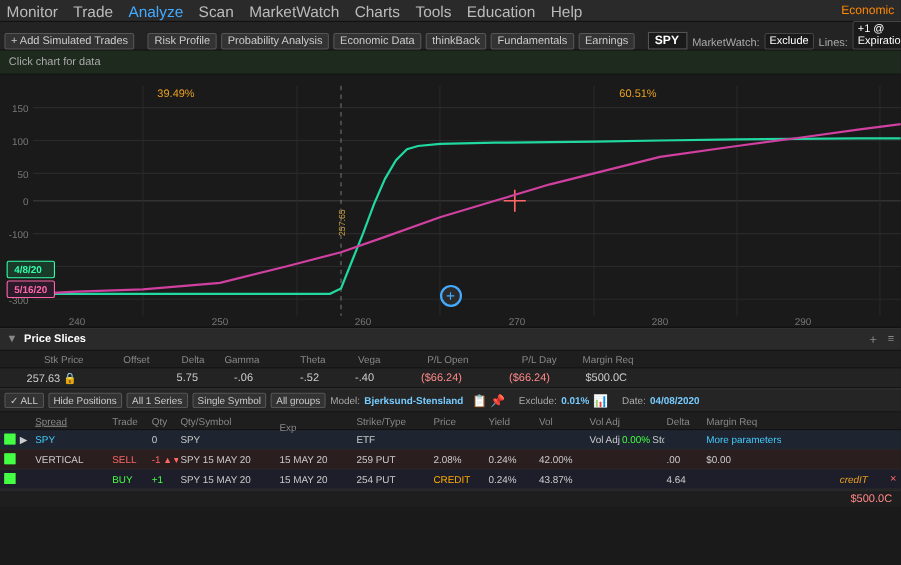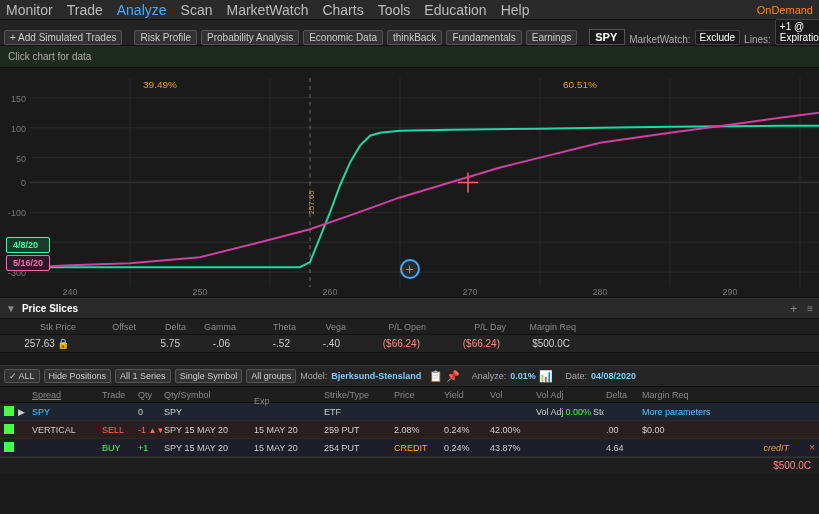--- a/index.html
+++ b/index.html
@@ -41,21 +41,21 @@
     .expand-btn { color: #888; font-size: 12px; cursor: pointer; margin-left: auto; }
     
     .price-row-header { height: 16px; display: flex; align-items: center; background: #1e1e1e; border-bottom: 1px solid #111; }
     .price-col { color: #888; font-size: 9px; text-align: right; }
     
     .price-row { height: 18px; display: flex; align-items: center; background: #232323; border-bottom: 1px solid #111; padding: 0 4px; }
     .pcol { font-size: 10px; text-align: right; padding: 0 4px; }
 
     
     .pos-section { background: #1e1e1e; }
-    .pos-header { height: 22px; background: #252525; display: flex; align-items: center; padding: 0 4px; gap: 4px; border-bottom: 1px solid #111; border-top: 1px solid #333; margin-top: 12px; }
+    .pos-header { height: 22px; background: #252525; display: flex; align-items: center; padding: 0 4px; gap: 4px; border-bottom: 1px solid #111; border-top: 1px solid #333; }
     .pos-filter-btn { background: #333; border: 1px solid #555; color: #ccc; font-size: 9px; padding: 1px 4px; cursor: pointer; border-radius: 2px; white-space: nowrap; }
     .pos-label { color: #aaa; font-size: 9px; }
     .model-name { color: #7cf; font-size: 9px; font-weight: bold; }
     .ch { color: #888; font-size: 9px; padding: 0 2px; }
     .pos-row { height: 18px; display: flex; align-items: center; padding: 0 2px; border-bottom: 1px solid #2a2a2a; }
     .pos-row.spy-row { background: #1e2530; }
     .pos-row.sell-row { background: #2a1e1e; }
     .pos-row.buy-row { background: #1e1e2a; }
     .pcell { font-size: 9px; padding: 0 2px; color: #ccc; white-space: nowrap; overflow: hidden; }
     .pcell.red { color: #f66; }
@@ -79,21 +79,21 @@
   <span>Monitor</span>
   <span>Trade</span>
   <span class="active">Analyze</span>
   <span>Scan</span>
   <span>MarketWatch</span>
   <span>Charts</span>
   <span>Tools</span>
   <span>Education</span>
   <span>Help</span>
   <span class="spacer"></span>
-  <span class="ondemand">OnDemand</span>
+  <span class="ondemand">Economic</span>
 </div>
 
 <div class="toolbar">
   <button class="toolbar-btn">+ Add Simulated Trades</button>
   <div class="toolbar-sep"></div>
   <button class="toolbar-btn">Risk Profile</button>
   <button class="toolbar-btn">Probability Analysis</button>
   <button class="toolbar-btn">Economic Data</button>
   <button class="toolbar-btn">thinkBack</button>
   <button class="toolbar-btn">Fundamentals</button>
@@ -204,21 +204,21 @@
 <div class="pos-section">
   <div class="pos-header">
     <button class="pos-filter-btn">✓ ALL</button>
     <button class="pos-filter-btn">Hide Positions</button>
     <button class="pos-filter-btn">All 1 Series</button>
     <button class="pos-filter-btn">Single Symbol</button>
     <button class="pos-filter-btn">All groups</button>
     <span class="pos-label">Model:</span>
     <span class="model-name">Bjerksund-Stensland</span>
     <span style="margin-left:4px;">📋 📌</span>
-    <span class="pos-label" style="margin-left:8px;">Analyze:</span>
+    <span class="pos-label" style="margin-left:8px;">Exclude:</span>
     <span class="model-name">0.01%</span>
     <span>📊</span>
     <span class="pos-label" style="margin-left:8px;">Date:</span>
     <span class="model-name">04/08/2020</span>
   </div>
 
   <div style="display:flex; align-items:center; height:16px; background:#1e1e1e; border-bottom:1px solid #111; padding:0 2px;">
     <div style="width:14px;" class="ch"></div>
     <div style="width:14px;" class="ch"></div>
     <div style="width:70px;text-decoration:underline;" class="ch">Spread</div>

